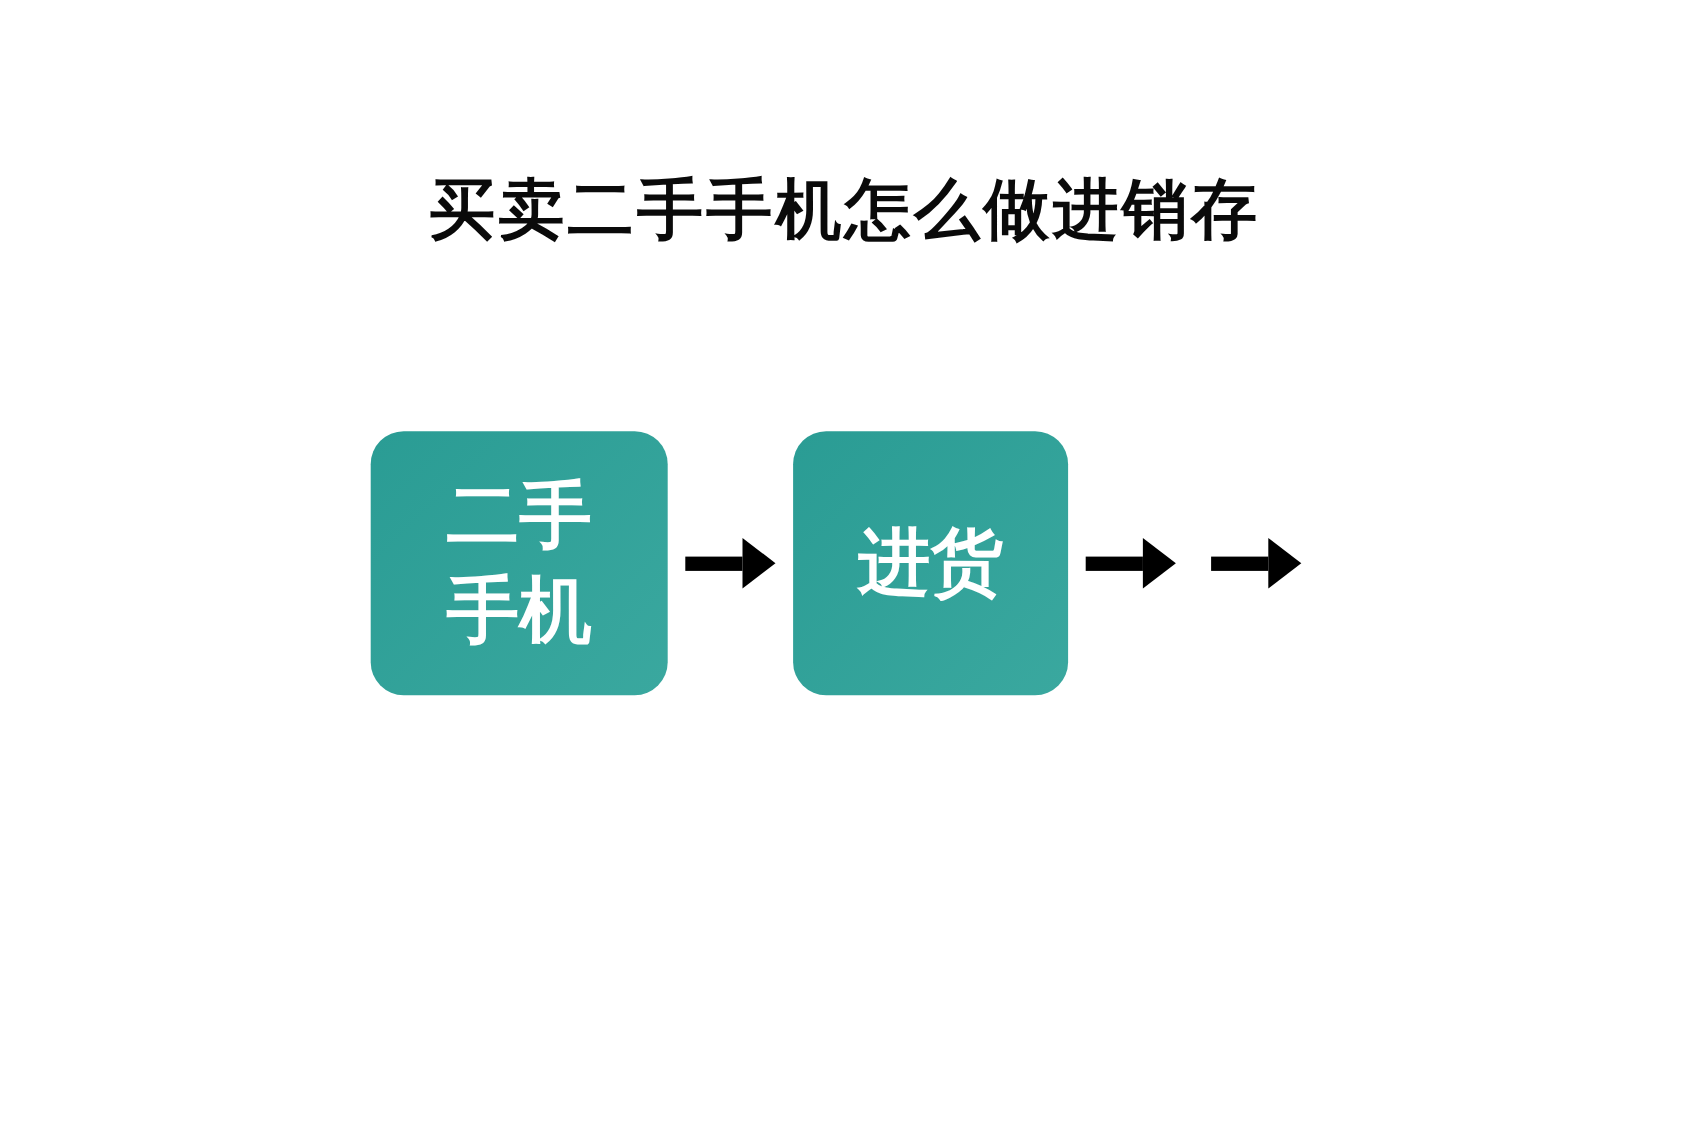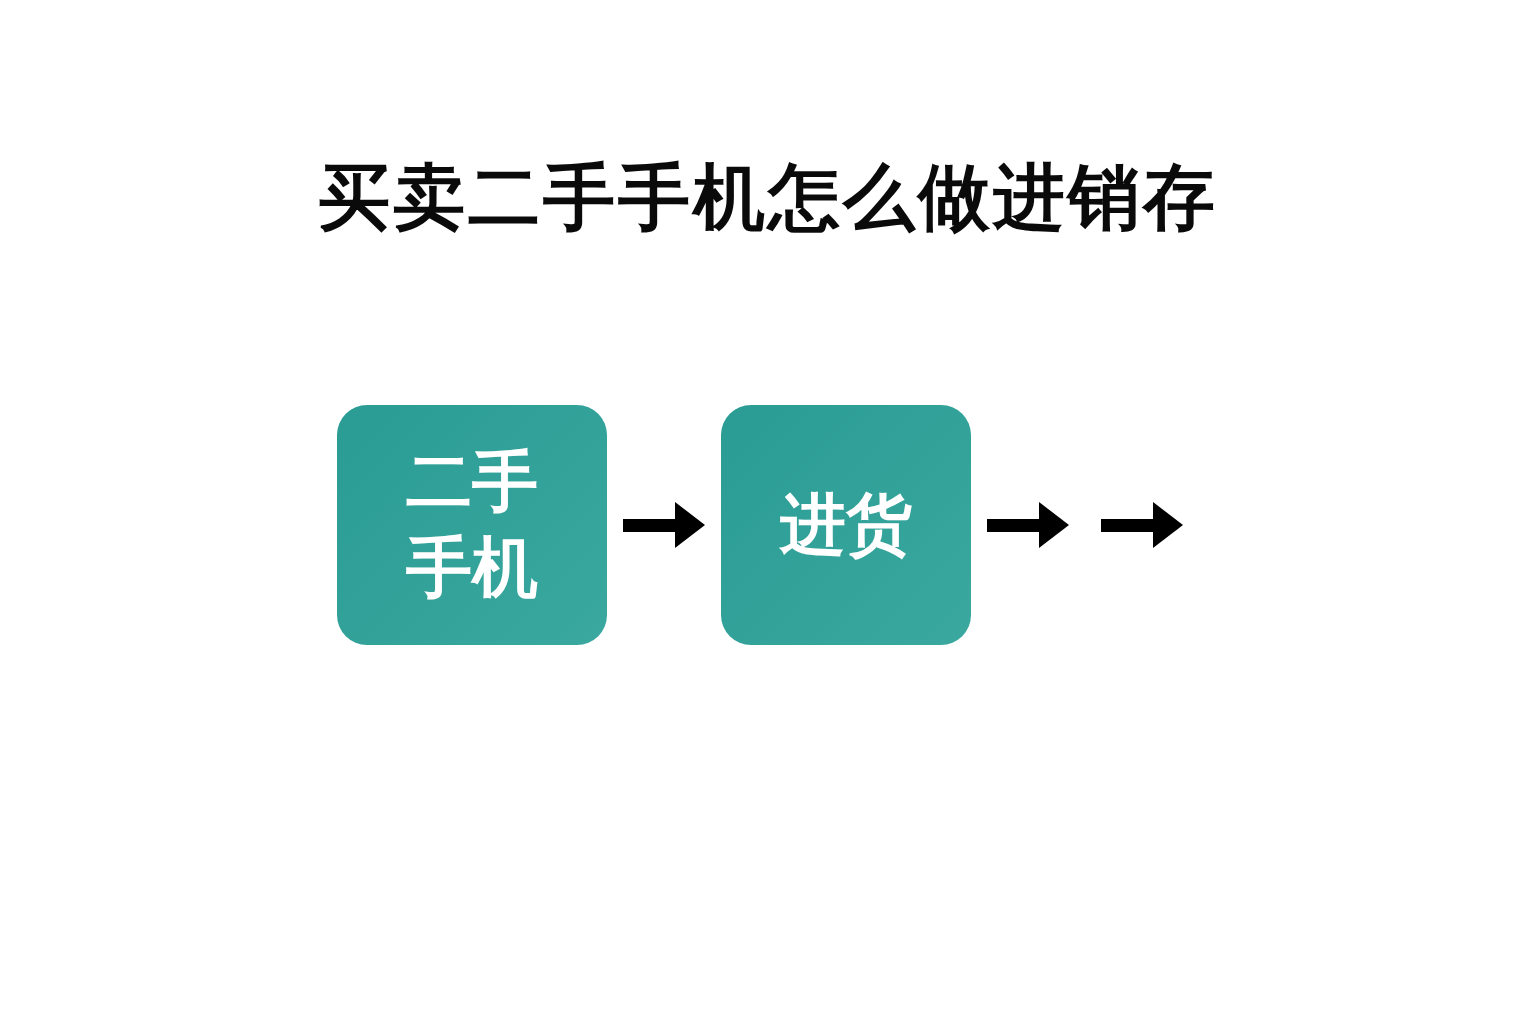--- a/index.html
+++ b/index.html
@@ -24,21 +24,21 @@
   }
   .page {
     width: 1536px;
     height: 1024px;
     display: flex;
     flex-direction: column;
     align-items: center;
   }
   .title {
     margin-top: 158px;
-    font-size: 72px;
+    font-size: 60px;
     font-weight: 800;
     color: var(--title);
     letter-spacing: 3px;
     line-height: 1.1;
     text-align: center;
     white-space: nowrap;
   }
   .flow {
     margin-top: 168px;
     display: flex;

